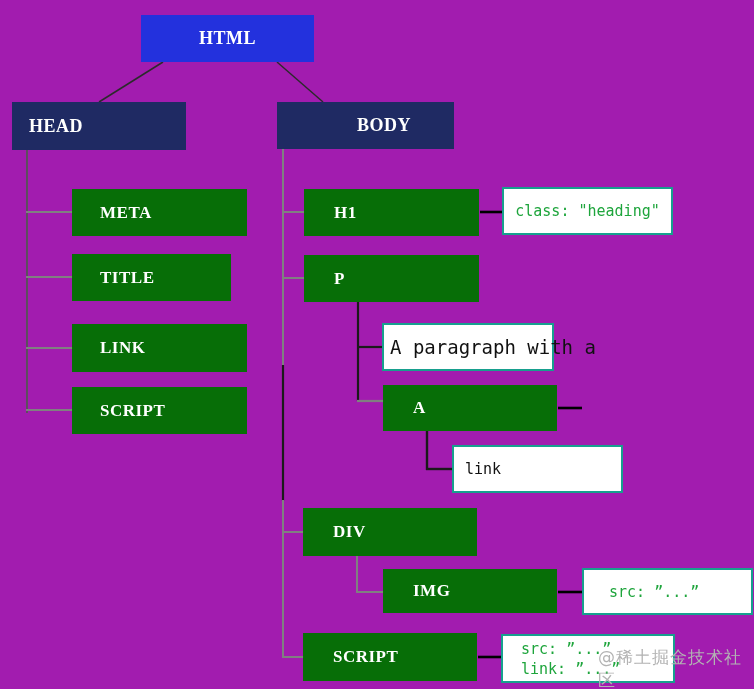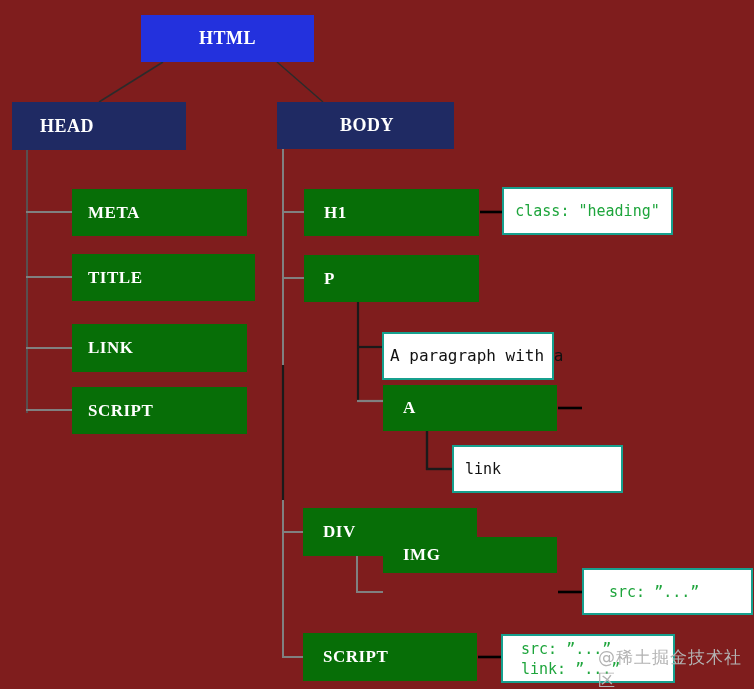--- a/index.html
+++ b/index.html
@@ -8,35 +8,35 @@
     --element-green:#076e07;
     --annot-border:#17a08e;
     --annot-green:#1ea53c;
     --line-gray:#808080;
     --line-black:#1a1a1a;
     --watermark-gray:#b3b3b3;
   }
   html,body{margin:0;padding:0;}
   body{background:#ffffff;font-family:"Liberation Serif","DejaVu Serif",serif;}
   .canvas{
-    position:relative;width:754px;height:689px;background:#7f1d1d;overflow:hidden;text-decoration:underline;
+    position:relative;width:754px;height:689px;background:#a21caf;overflow:hidden;text-decoration:underline;
   }
   .lines{position:absolute;left:0;top:0;width:754px;height:689px;}
   .node{
     position:absolute;display:flex;align-items:center;
     color:#ffffff;font-weight:bold;font-size:17px;letter-spacing:.5px;
     box-sizing:border-box;
   }
   .node.blue{background:var(--element-blue);justify-content:center;font-size:18px;}
   .node.navy{background:var(--element-navy);font-size:18px;}
   .node.green{background:var(--element-green);}
-  .pad-head{padding-left:28px;text-align:right;}
-  .pad-body{padding-left:63px;}
-  .pad-g36{padding-left:16px;}
-  .pad-g30{padding-left:20px;}
+  .pad-head{padding-left:17px;text-align:right;}
+  .pad-body{padding-left:80px;}
+  .pad-g36{padding-left:28px;}
+  .pad-g30{padding-left:30px;}
   .annot{
     position:absolute;background:#ffffff;border:2px solid var(--annot-border);
     box-sizing:border-box;display:flex;flex-direction:column;justify-content:center;
     font-family:"DejaVu Sans Mono","Liberation Mono",monospace;
     font-size:15px;line-height:20px;white-space:pre;
   }
   .annot.green-text{color:var(--annot-green);}
   .annot.black-text{color:#111111;}
   .annot.center{align-items:center;}
   .annot .ln{display:block;}
@@ -94,21 +94,21 @@
   </div>
 
   <div class="node navy pad-body" style="left:277px;top:102px;width:177px;height:47px;">
     <span>BODY</span>
   </div>
 
   <div class="node green pad-g36" style="left:72px;top:189px;width:175px;height:47px;">
     <span>META</span>
   </div>
 
-  <div class="node green pad-g36" style="left:72px;top:254px;width:183px;height:47px;">
+  <div class="node green pad-g36" style="left:72px;top:254px;width:159px;height:47px;">
     <span>TITLE</span>
   </div>
 
   <div class="node green pad-g36" style="left:72px;top:324px;width:175px;height:48px;">
     <span>LINK</span>
   </div>
 
   <div class="node green pad-g36" style="left:72px;top:387px;width:175px;height:47px;">
     <span>SCRIPT</span>
   </div>
@@ -122,21 +122,21 @@
   </div>
 
   <div class="node green pad-g30" style="left:383px;top:385px;width:174px;height:46px;">
     <span>A</span>
   </div>
 
   <div class="node green pad-g30" style="left:303px;top:508px;width:174px;height:48px;align-items:center;">
     <span>DIV</span>
   </div>
 
-  <div class="node green pad-g30" style="left:383px;top:537px;width:174px;height:36px;">
+  <div class="node green pad-g30" style="left:383px;top:569px;width:174px;height:44px;">
     <span>IMG</span>
   </div>
 
   <div class="node green pad-g30" style="left:303px;top:633px;width:174px;height:48px;">
     <span>SCRIPT</span>
   </div>
 
   <div class="annot green-text center" style="left:502px;top:187px;width:171px;height:48px;">
     <span class="ln">class: "heading"</span>
   </div>
@@ -144,21 +144,21 @@
 
   <div class="annot green-text" style="left:582px;top:568px;width:171px;height:47px;padding-left:25px;">
     <span class="ln">src: ”...”</span>
   </div>
 
   <div class="annot green-text" style="left:501px;top:634px;width:174px;height:49px;padding-left:18px;">
     <span class="ln">src: ”...”</span>
     <span class="ln">link: ”...”</span>
   </div>
 
-  <div class="annot black-text" style="left:382px;top:332px;width:172px;height:48px;padding-left:6px;font-size:16px;">
+  <div class="annot black-text" style="left:382px;top:323px;width:172px;height:48px;padding-left:6px;font-size:19px;">
     <span class="ln">A paragraph with a</span>
   </div>
 
   <div class="annot black-text" style="left:452px;top:445px;width:171px;height:48px;padding-left:11px;">
     <span class="ln">link</span>
   </div>
 
   <div class="watermark" style="left:598px;top:646px;">@稀土掘金技术社区</div>
 
 </div>

